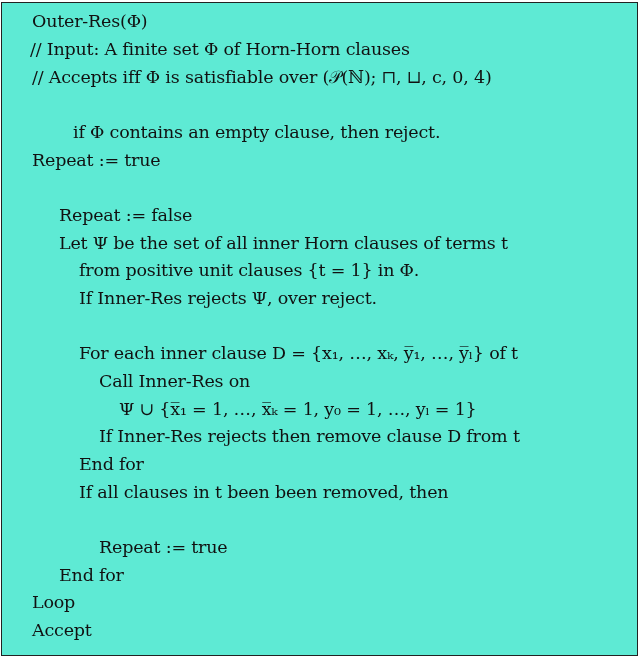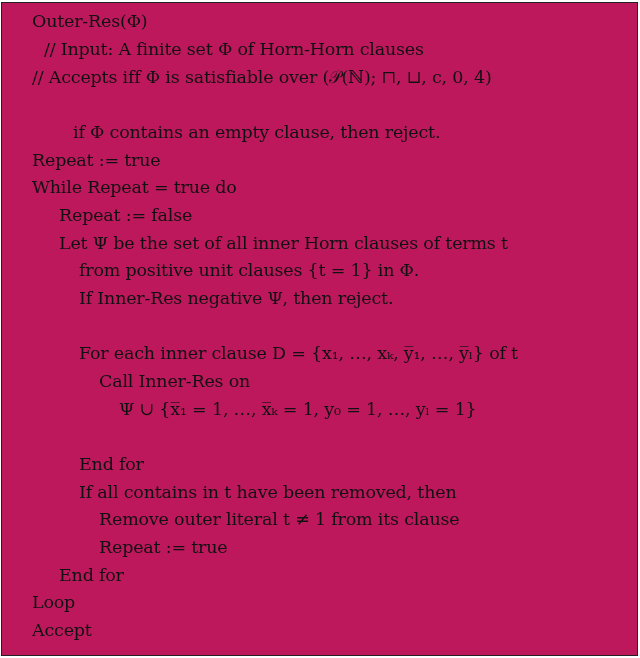--- a/index.html
+++ b/index.html
@@ -1,44 +1,43 @@
 <!DOCTYPE html>
 <html><head>
   <meta charset="utf-8">
   <style>
     html, body { margin: 0; padding: 0; background: #ffffff; }
     body { width: 640px; height: 658px; position: relative; overflow: hidden; }
     .box {
       position: absolute; left: 1px; top: 2px; width: 635px; height: 652px;
-      border: 1.5px solid #222; background: #be185d;
+      border: 1.5px solid #222; background: #5eead4;
     }
     .line {
       position: absolute; left: 0; white-space: nowrap;
       font-family: "DejaVu Serif", "Liberation Serif", serif;
       font-size: 17.5px; color: #111; line-height: 20px;
       letter-spacing: -0.2px;
     }
   </style>
 </head>
 <body>
 
 <div class="box">
   <div class="line" style="left:30px;top:8px">Outer-Res(Φ)</div>
-  <div class="line" style="left:42px;top:36px">// Input: A finite set Φ of Horn-Horn clauses</div>
+  <div class="line" style="left:28px;top:36px">// Input: A finite set Φ of Horn-Horn clauses</div>
   <div class="line" style="left:30px;top:64px">// Accepts iff Φ is satisfiable over (𝒫(ℕ); ⊓, ⊔, c, 0, 4)</div>
   <div class="line" style="left:71px;top:119px">if Φ contains an empty clause, then reject.</div>
   <div class="line" style="left:30px;top:147px">Repeat := true</div>
-  <div class="line" style="left:30px;top:174px">While Repeat = true do</div>
   <div class="line" style="left:57px;top:230px">Let Ψ be the set of all inner Horn clauses of terms t</div>
   <div class="line" style="left:57px;top:202px">Repeat := false</div>
   <div class="line" style="left:77px;top:257px">from positive unit clauses {t = 1} in Φ.</div>
-  <div class="line" style="left:77px;top:285px">If Inner-Res negative Ψ, then reject.</div>
+  <div class="line" style="left:77px;top:285px">If Inner-Res rejects Ψ, over reject.</div>
   <div class="line" style="left:77px;top:340px">For each inner clause D = {x₁, …, xₖ, y̅₁, …, y̅ₗ} of t</div>
   <div class="line" style="left:97px;top:368px">Call Inner-Res on</div>
   <div class="line" style="left:117px;top:396px">Ψ ∪ {x̅₁ = 1, …, x̅ₖ = 1, y₀ = 1, …, yₗ = 1}</div>
+  <div class="line" style="left:97px;top:423px">If Inner-Res rejects then remove clause D from t</div>
   <div class="line" style="left:77px;top:451px">End for</div>
-  <div class="line" style="left:77px;top:479px">If all contains in t have been removed, then</div>
-  <div class="line" style="left:97px;top:506px">Remove outer literal t ≠ 1 from its clause</div>
+  <div class="line" style="left:77px;top:479px">If all clauses in t been been removed, then</div>
   <div class="line" style="left:97px;top:534px">Repeat := true</div>
   <div class="line" style="left:57px;top:562px">End for</div>
   <div class="line" style="left:30px;top:589px">Loop</div>
   <div class="line" style="left:30px;top:617px">Accept</div>
 </div>
 
 </body></html>

